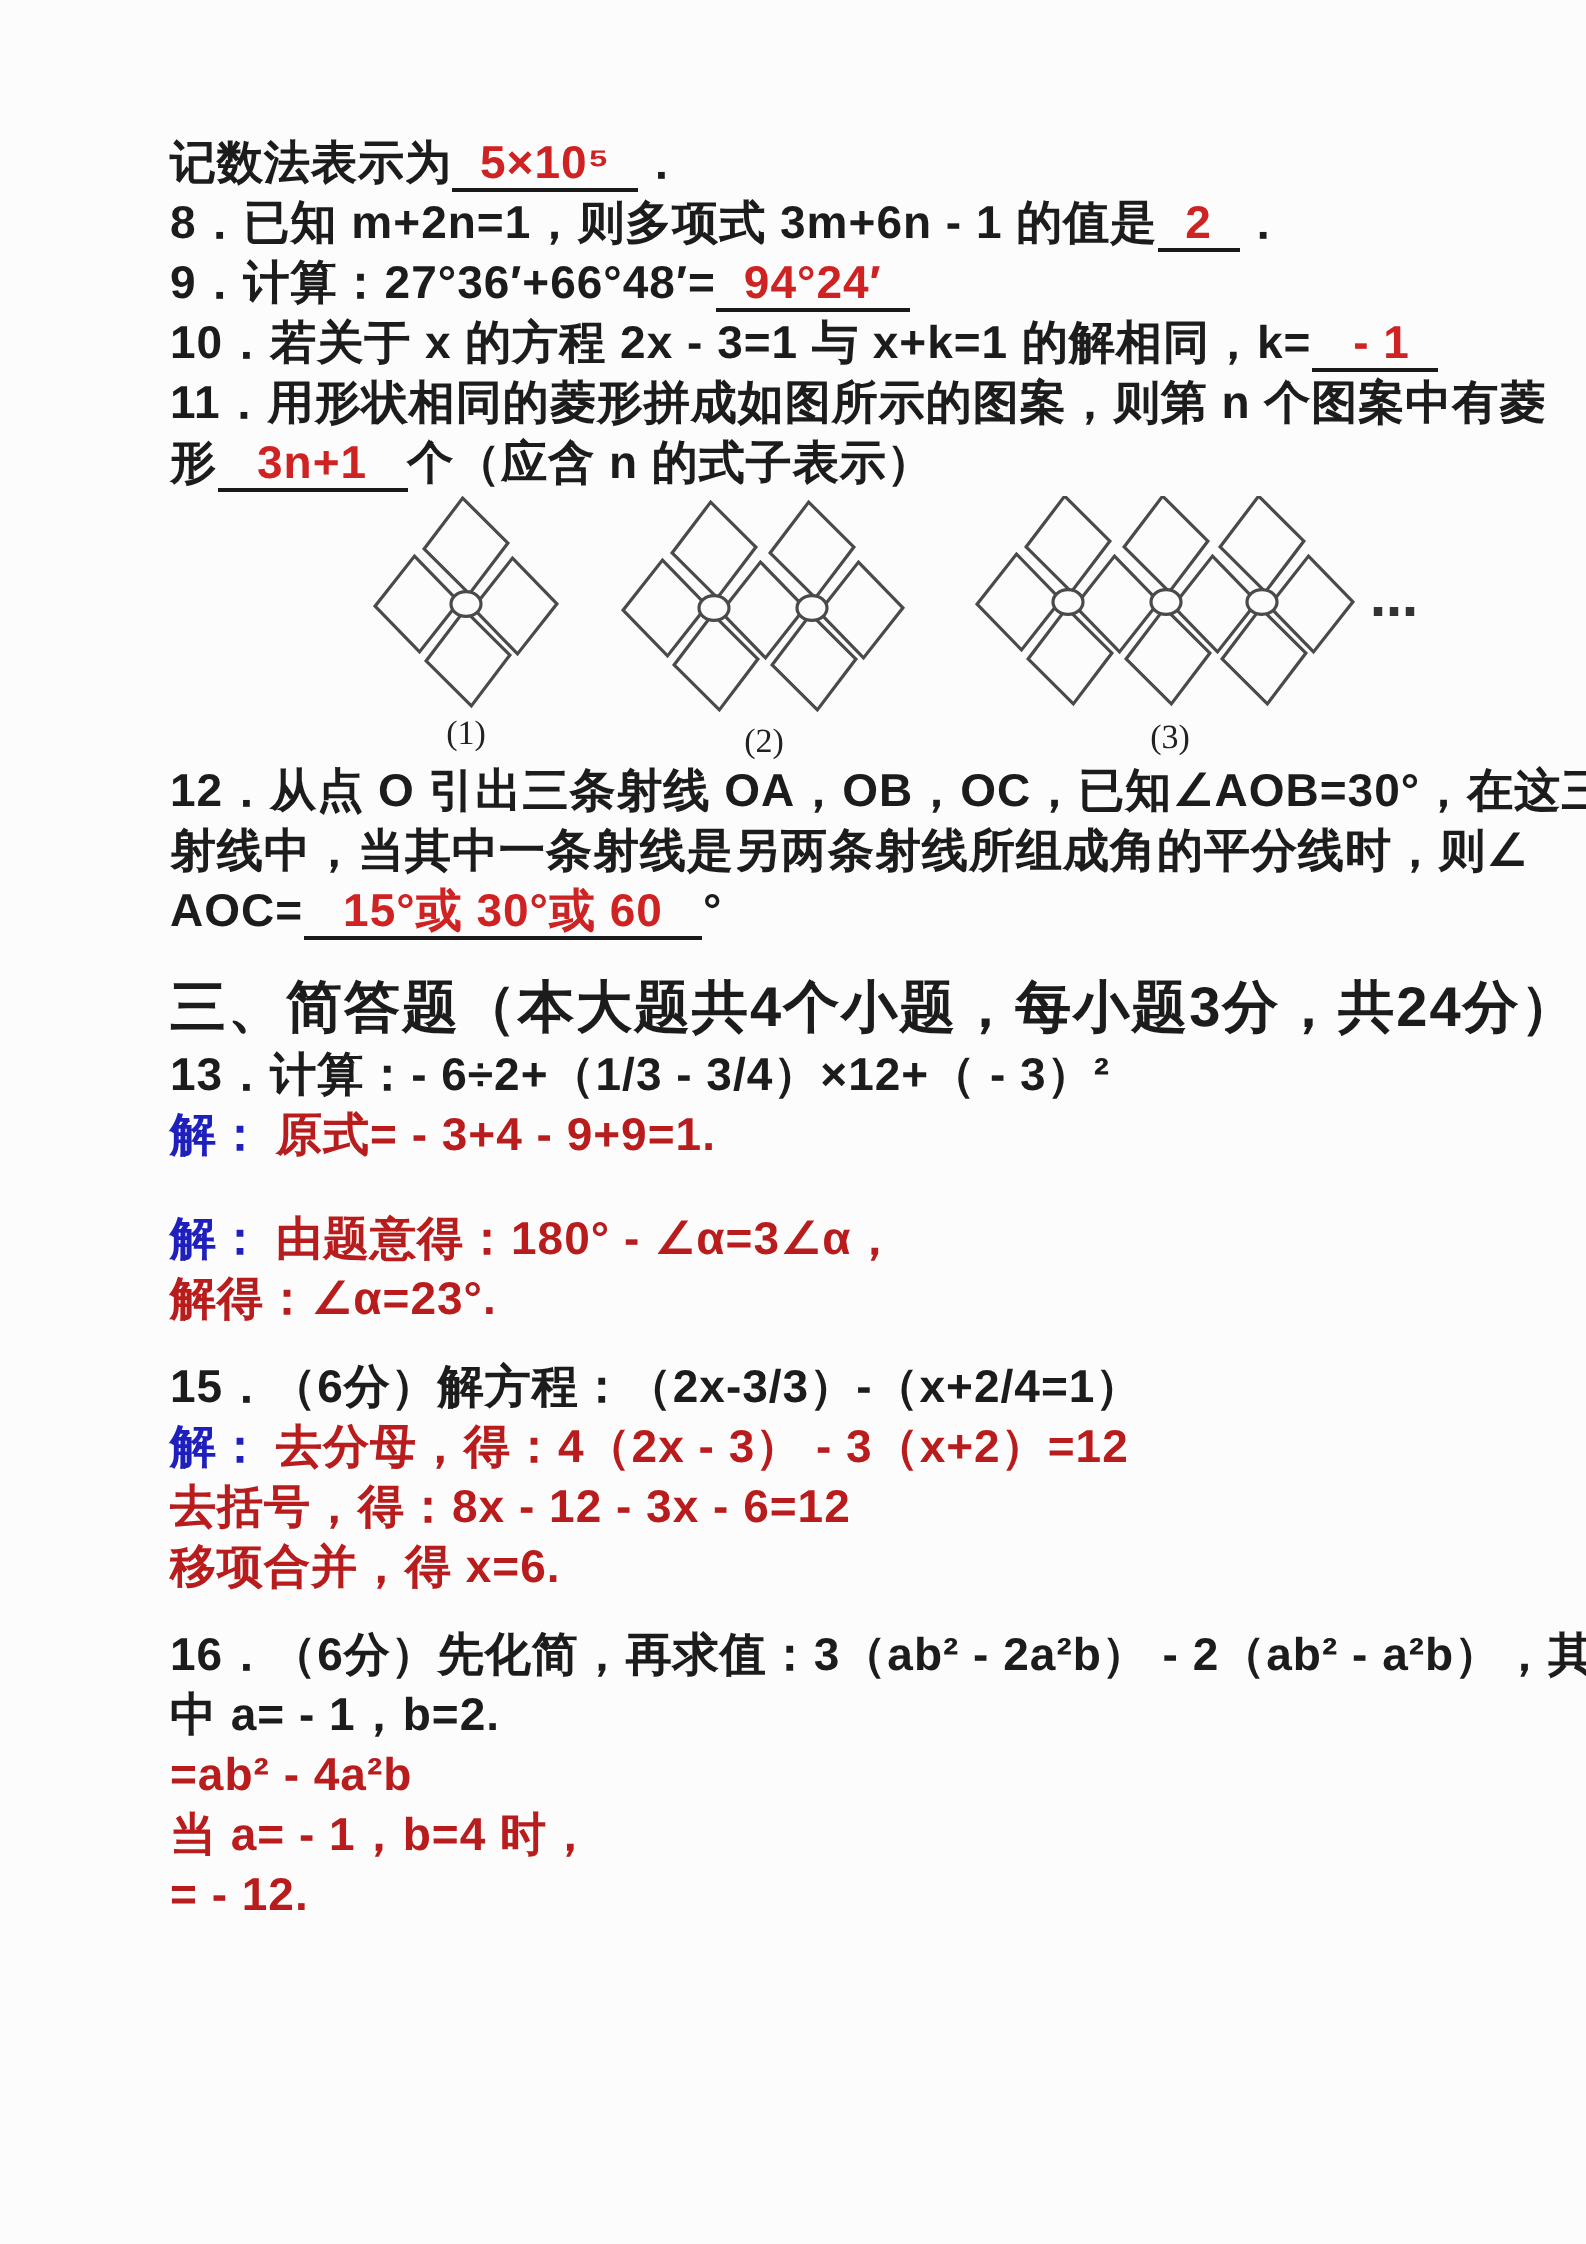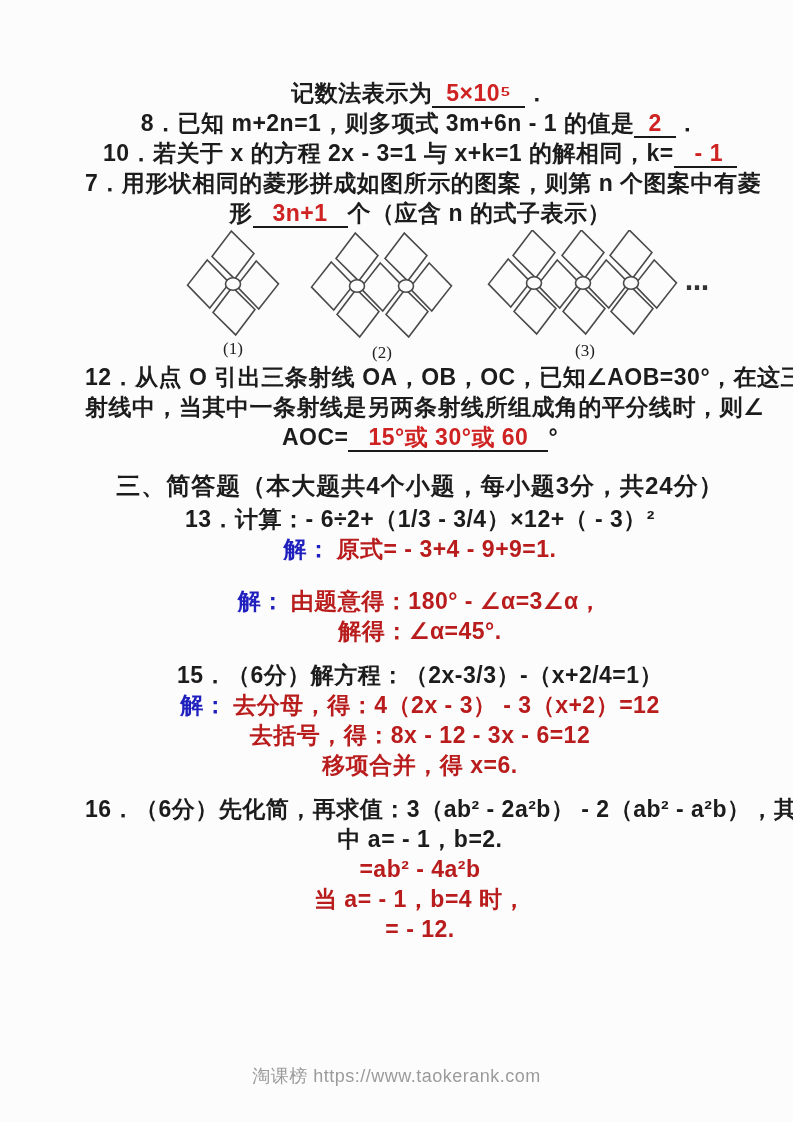--- a/index.html
+++ b/index.html
@@ -5,29 +5,29 @@
   html,body{margin:0;padding:0;}
   .page{
     position:relative;
     width:793px;height:1122px;
     background:#fcfcfc;
     overflow:hidden;
     font-family:"Liberation Sans","DejaVu Sans",sans-serif;
     color:#1c1c1c;
   }
   .content{
-    position:absolute;left:85px;top:68px;width:670px;text-align:center;
+    position:absolute;left:85px;top:56px;width:670px;
   }
   .line{
     font-size:23px;line-height:30px;font-weight:600;
     white-space:nowrap;letter-spacing:0.5px;
   }
   .first{margin-top:10px;}
   .section-header{
-    font-size:24px;line-height:32px;font-weight:700;letter-spacing:1px;
+    font-size:28px;line-height:32px;font-weight:700;letter-spacing:1px;
   }
   .red{color:#b91c1c;}
   .blue{color:#1f1fbe;margin-right:6px;}
   .ans{
     color:#cf2222;
     border-bottom:2px solid #1a1a1a;
     padding:0 14px;
   }
   .ans-wide{padding:0 20px;}
   .gap-sm{height:2px;}
@@ -53,24 +53,25 @@
 </head>
 <body>
 
 <div class="page">
   <div class="content">
 
     <div class="line first"><span>记数法表示为</span><span class="ans">5×10⁵</span><span>．</span></div>
 
     <div class="line"><span>8．已知 m+2n=1，则多项式 3m+6n - 1 的值是</span><span class="ans">2</span><span>．</span></div>
 
+    <div class="line"><span>9．计算：27°36′+66°48′=</span><span class="ans">94°24′</span></div>
 
     <div class="line"><span>10．若关于 x 的方程 2x - 3=1 与 x+k=1 的解相同，k=</span><span class="ans"> - 1</span></div>
 
-    <div class="line"><span>7．用形状相同的菱形拼成如图所示的图案，则第 n 个图案中有菱</span></div>
+    <div class="line"><span>11．用形状相同的菱形拼成如图所示的图案，则第 n 个图案中有菱</span></div>
     <div class="line"><span>形</span><span class="ans ans-wide">3n+1</span><span>个（应含 n 的式子表示）</span></div>
 
     <svg class="pattern-figure" width="620" height="132" viewBox="0 0 620 132">
       <g id="fig-shapes">
           <polygon points="0,-24 21,0 0,24 -21,0" transform="translate(96 25) rotate(-4)" fill="none" stroke="#4a4a4a" stroke-width="1.6"></polygon>
           <polygon points="0,-24 21,0 0,24 -21,0" transform="translate(97 81) rotate(-4)" fill="none" stroke="#4a4a4a" stroke-width="1.6"></polygon>
           <polygon points="0,-24 21,0 0,24 -21,0" transform="translate(71.5 54) rotate(-3)" fill="none" stroke="#4a4a4a" stroke-width="1.6"></polygon>
           <polygon points="0,-24 21,0 0,24 -21,0" transform="translate(120.5 55) rotate(-3)" fill="none" stroke="#4a4a4a" stroke-width="1.6"></polygon>
           <ellipse cx="96" cy="54" rx="7.5" ry="6.2" fill="#fcfcfc" stroke="#4a4a4a" stroke-width="1.6"></ellipse>
           <polygon points="0,-24 21,0 0,24 -21,0" transform="translate(220 27) rotate(-4)" fill="none" stroke="#4a4a4a" stroke-width="1.6"></polygon>
@@ -111,33 +112,32 @@
     <div class="line section-header">三、简答题（本大题共4个小题，每小题3分，共24分）</div>
 
     <div class="gap-sm"></div>
 
     <div class="line">13．计算：- 6÷2+（1/3 - 3/4）×12+（ - 3）²</div>
     <div class="line"><span class="blue">解：</span><span class="red">原式= - 3+4 - 9+9=1.</span></div>
 
     <div class="gap-lg"></div>
 
     <div class="line"><span class="blue">解：</span><span class="red">由题意得：180° - ∠α=3∠α，</span></div>
-    <div class="line red">解得：∠α=45°.</div>
+    <div class="line red">解得：∠α=23°.</div>
 
     <div class="gap-md"></div>
 
     <div class="line">15．（6分）解方程：（2x-3/3）-（x+2/4=1）</div>
     <div class="line"><span class="blue">解：</span><span class="red">去分母，得：4（2x - 3） - 3（x+2）=12</span></div>
     <div class="line red">去括号，得：8x - 12 - 3x - 6=12</div>
     <div class="line red">移项合并，得 x=6.</div>
 
     <div class="gap-md"></div>
 
     <div class="line">16．（6分）先化简，再求值：3（ab² - 2a²b） - 2（ab² - a²b），其</div>
     <div class="line">中 a= - 1，b=2.</div>
     <div class="line red">=ab² - 4a²b</div>
     <div class="line red">当 a= - 1，b=4 时，</div>
     <div class="line red">= - 12.</div>
 
   </div>
 
-  <div class="footer">淘课榜 https://www.taokerank.com</div>
 </div>
 
 </body></html>

